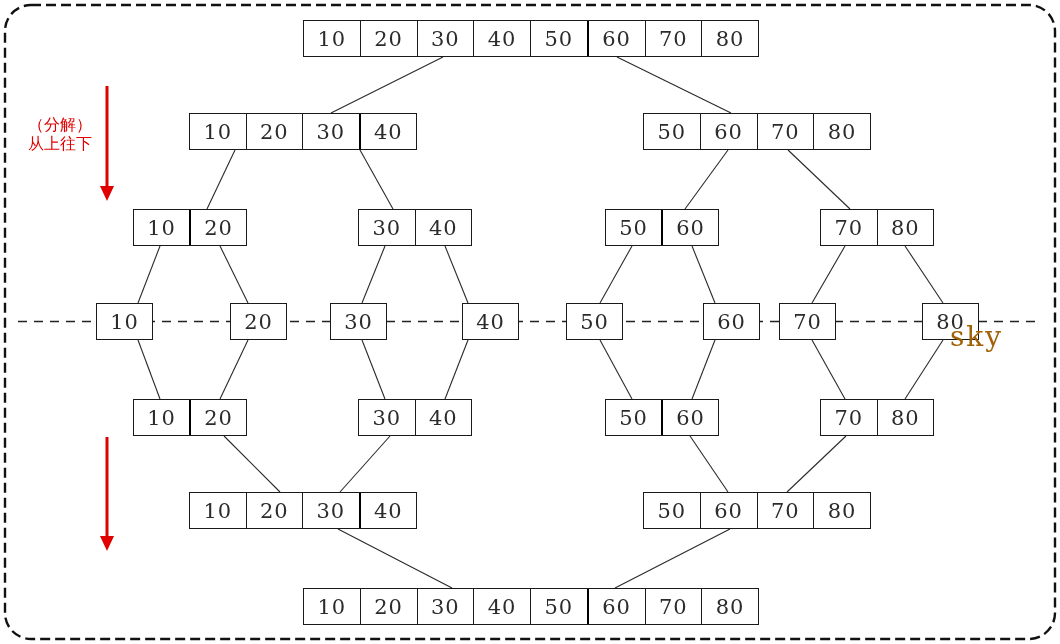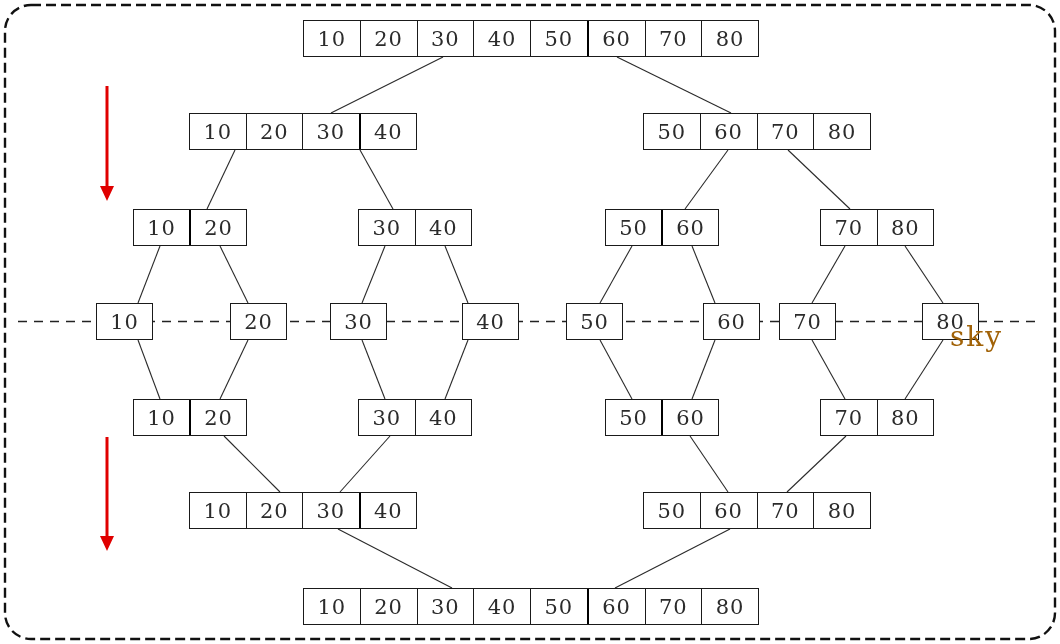--- a/index.html
+++ b/index.html
@@ -175,15 +175,19 @@
         <div class="array-cell inner" style="flex: 1 1 0px;">20</div>
         <div class="array-cell inner" style="flex: 1 1 0px;">30</div>
         <div class="array-cell inner" style="flex: 1 1 0px;">40</div>
         <div class="array-cell inner" style="flex: 1 1 0px;">50</div>
         <div class="array-cell split" style="flex: 1 1 0px;">60</div>
         <div class="array-cell inner" style="flex: 1 1 0px;">70</div>
         <div class="array-cell inner" style="flex: 1 1 0px;">80</div>
       </div>
     </div>
 
+  <div class="annotation" style="left:12px;top:115px">
+    <div>（分解）</div>
+    <div>从上往下</div>
+  </div>
 
   <div class="watermark" style="left:950px;top:320px">sky</div>
 </div>
 
 </body></html>

